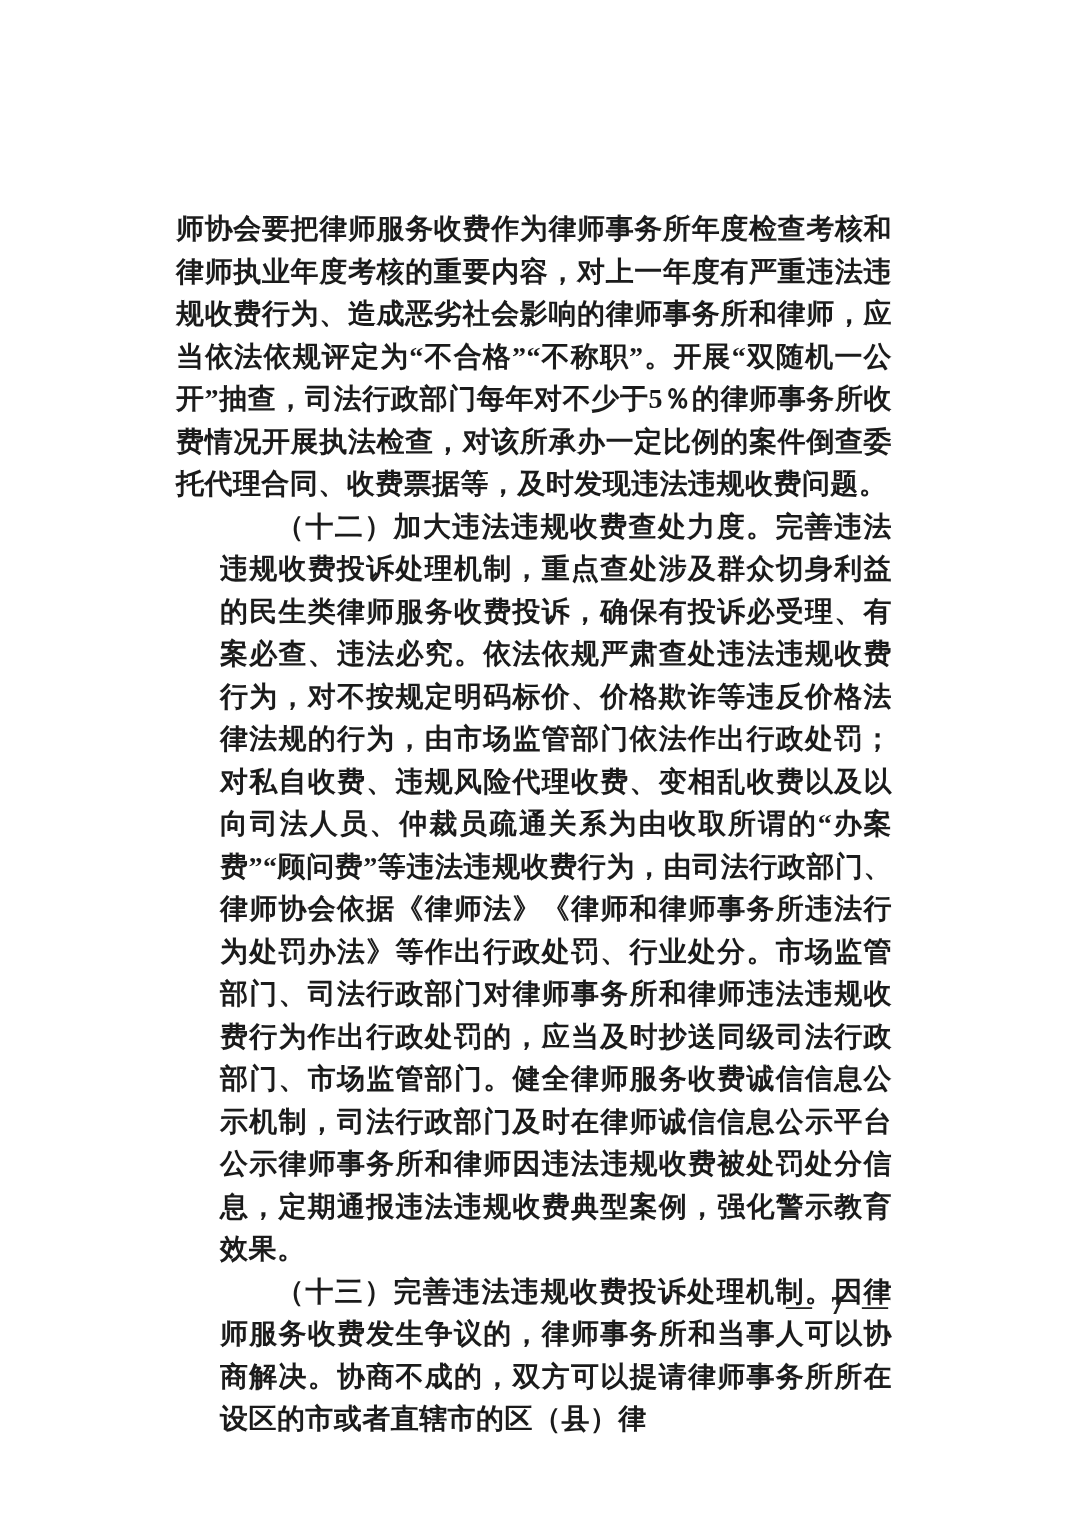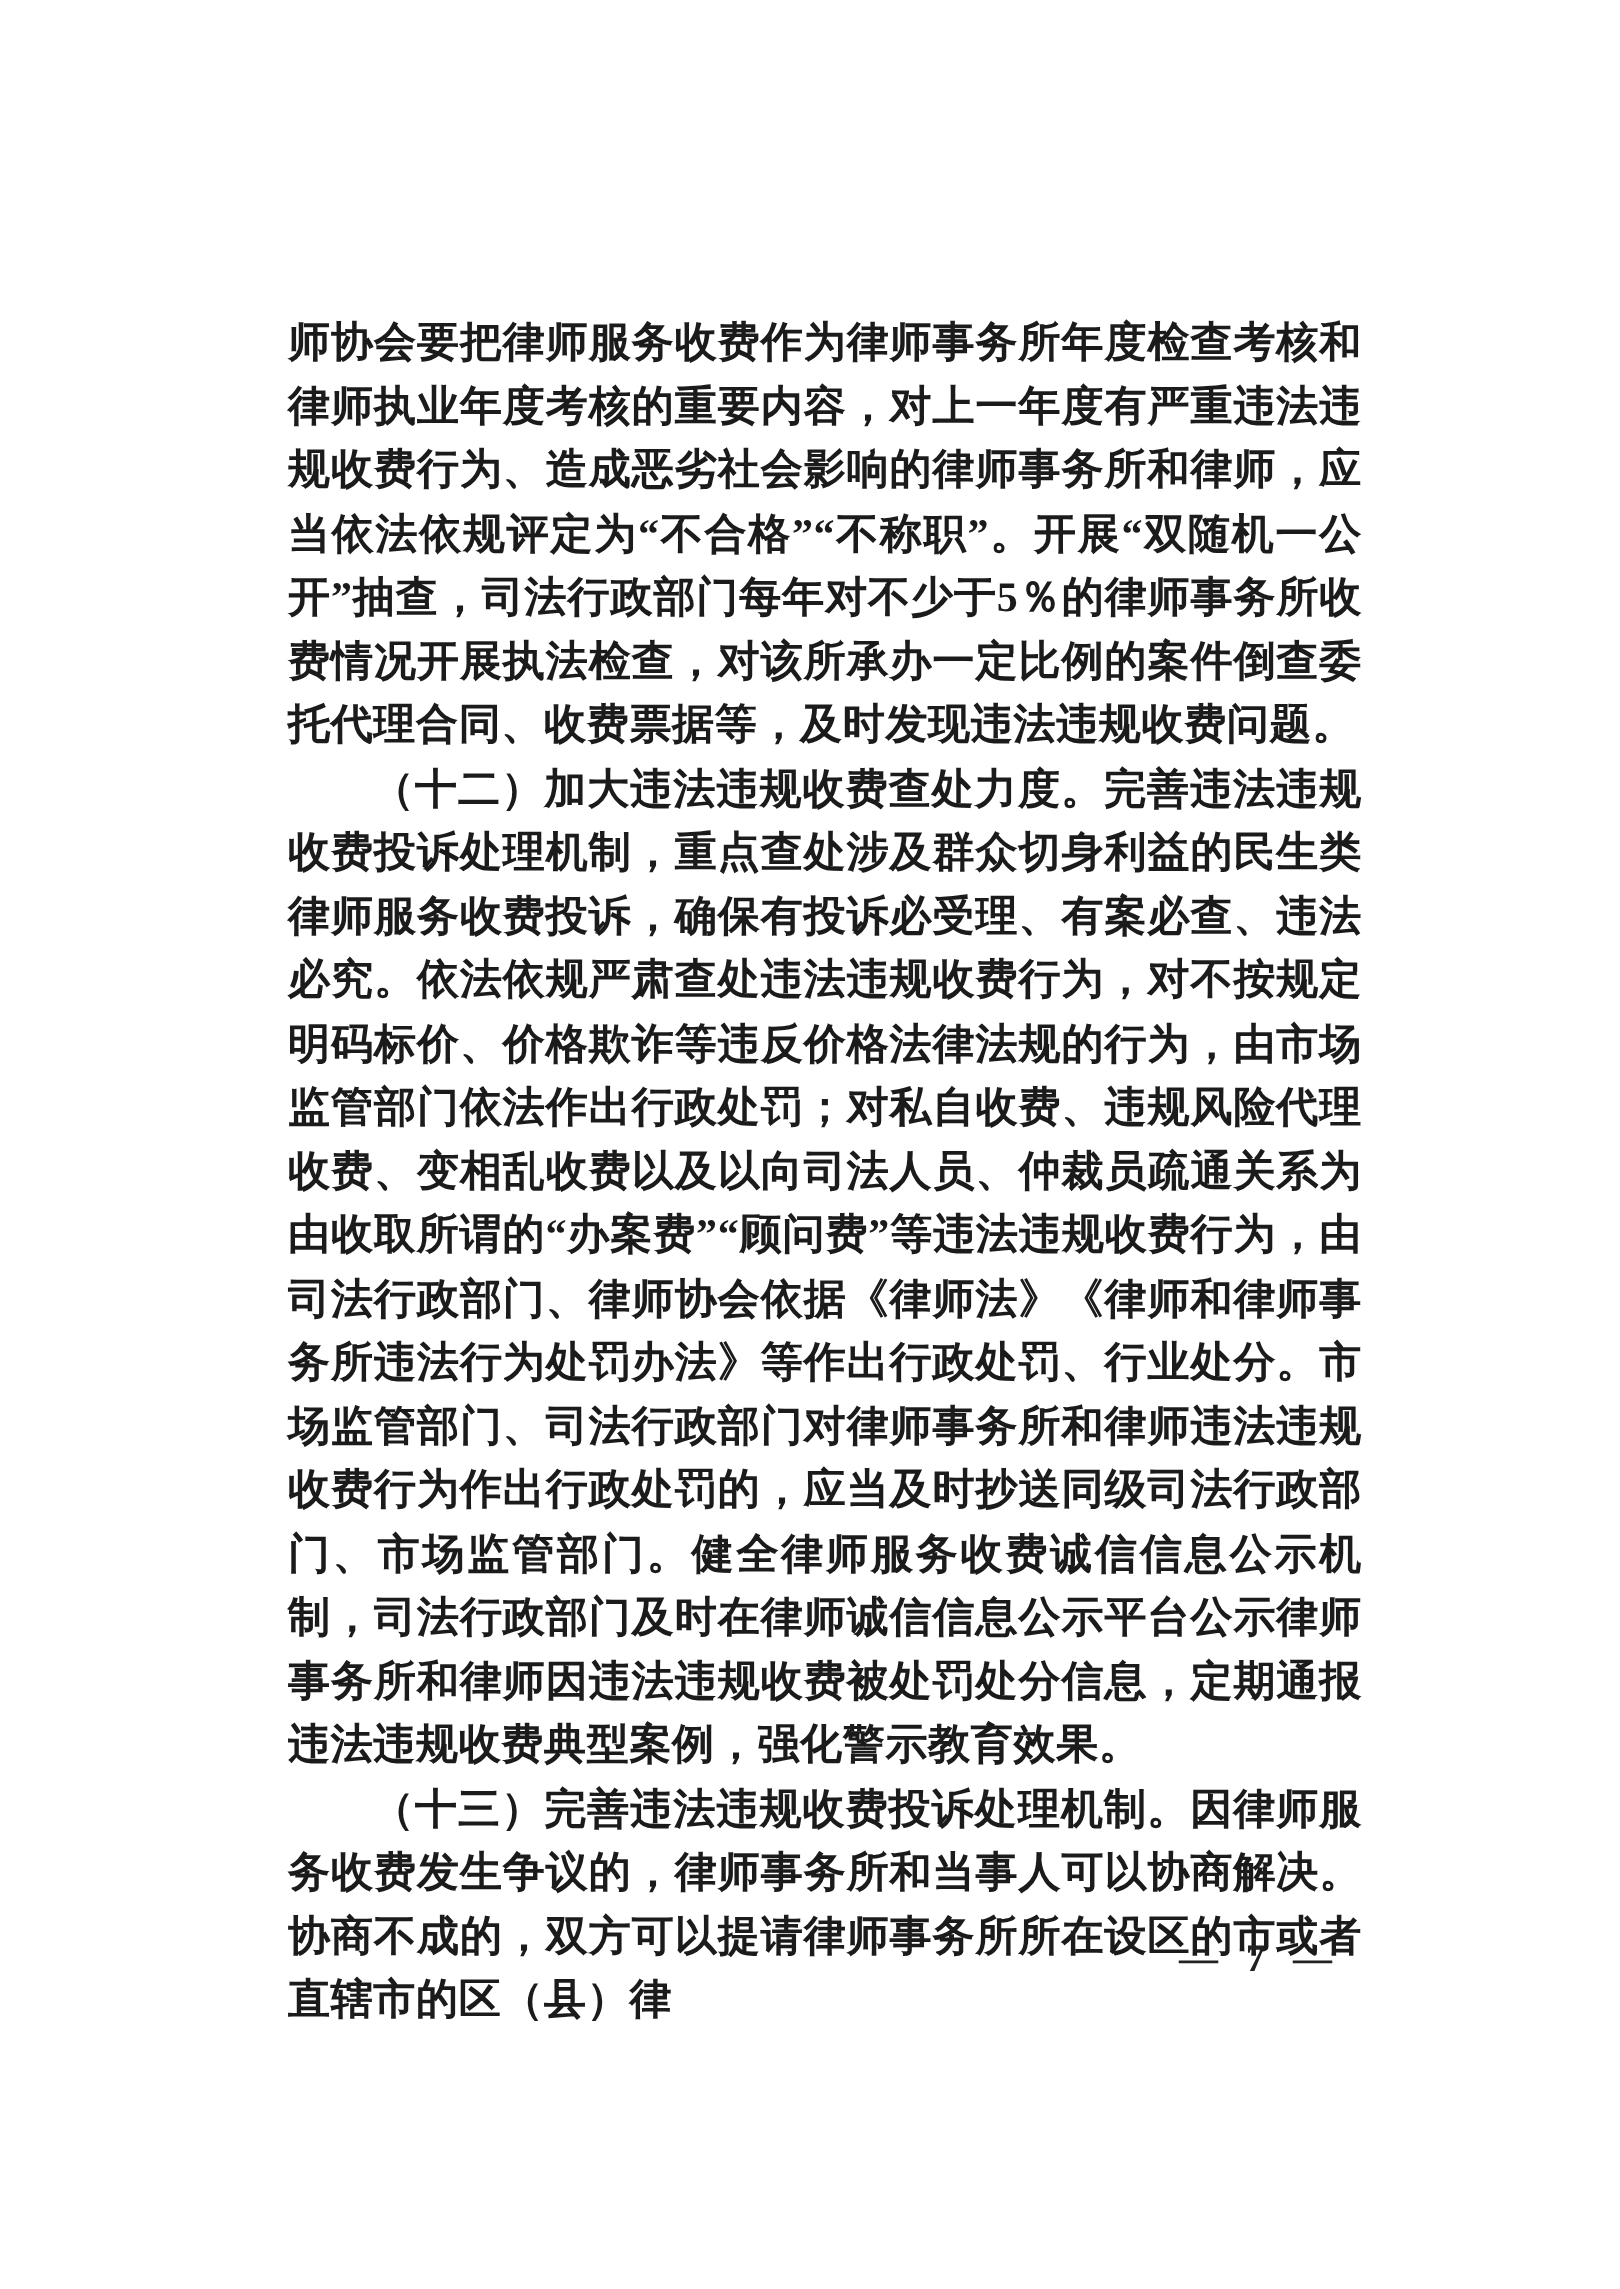--- a/index.html
+++ b/index.html
@@ -10,37 +10,38 @@
   .page {
     position: relative;
     width: 1080px;
     height: 1526px;
     background: #ffffff;
     overflow: hidden;
     font-family: "Liberation Serif", serif;
   }
   .content {
     position: absolute;
-    left: 192px;
+    left: 176px;
     top: 208px;
     width: 716px;
     font-size: 28px;
     line-height: 42.5px;
     letter-spacing: 0.45px;
     color: #1b1b1b;
     font-weight: 600;
     text-align: justify;
     text-justify: inter-ideograph;
   }
   .para {
     margin: 0;
     padding: 0;
   }
   .para.indent {
     text-indent: 2em;
+    margin-left: 44px;
   }
   .clause-head {
     font-weight: 900;
   }
   .page-number {
     position: absolute;
     top: 1290px;
     right: 186px;
     font-size: 26px;
     line-height: 32px;

